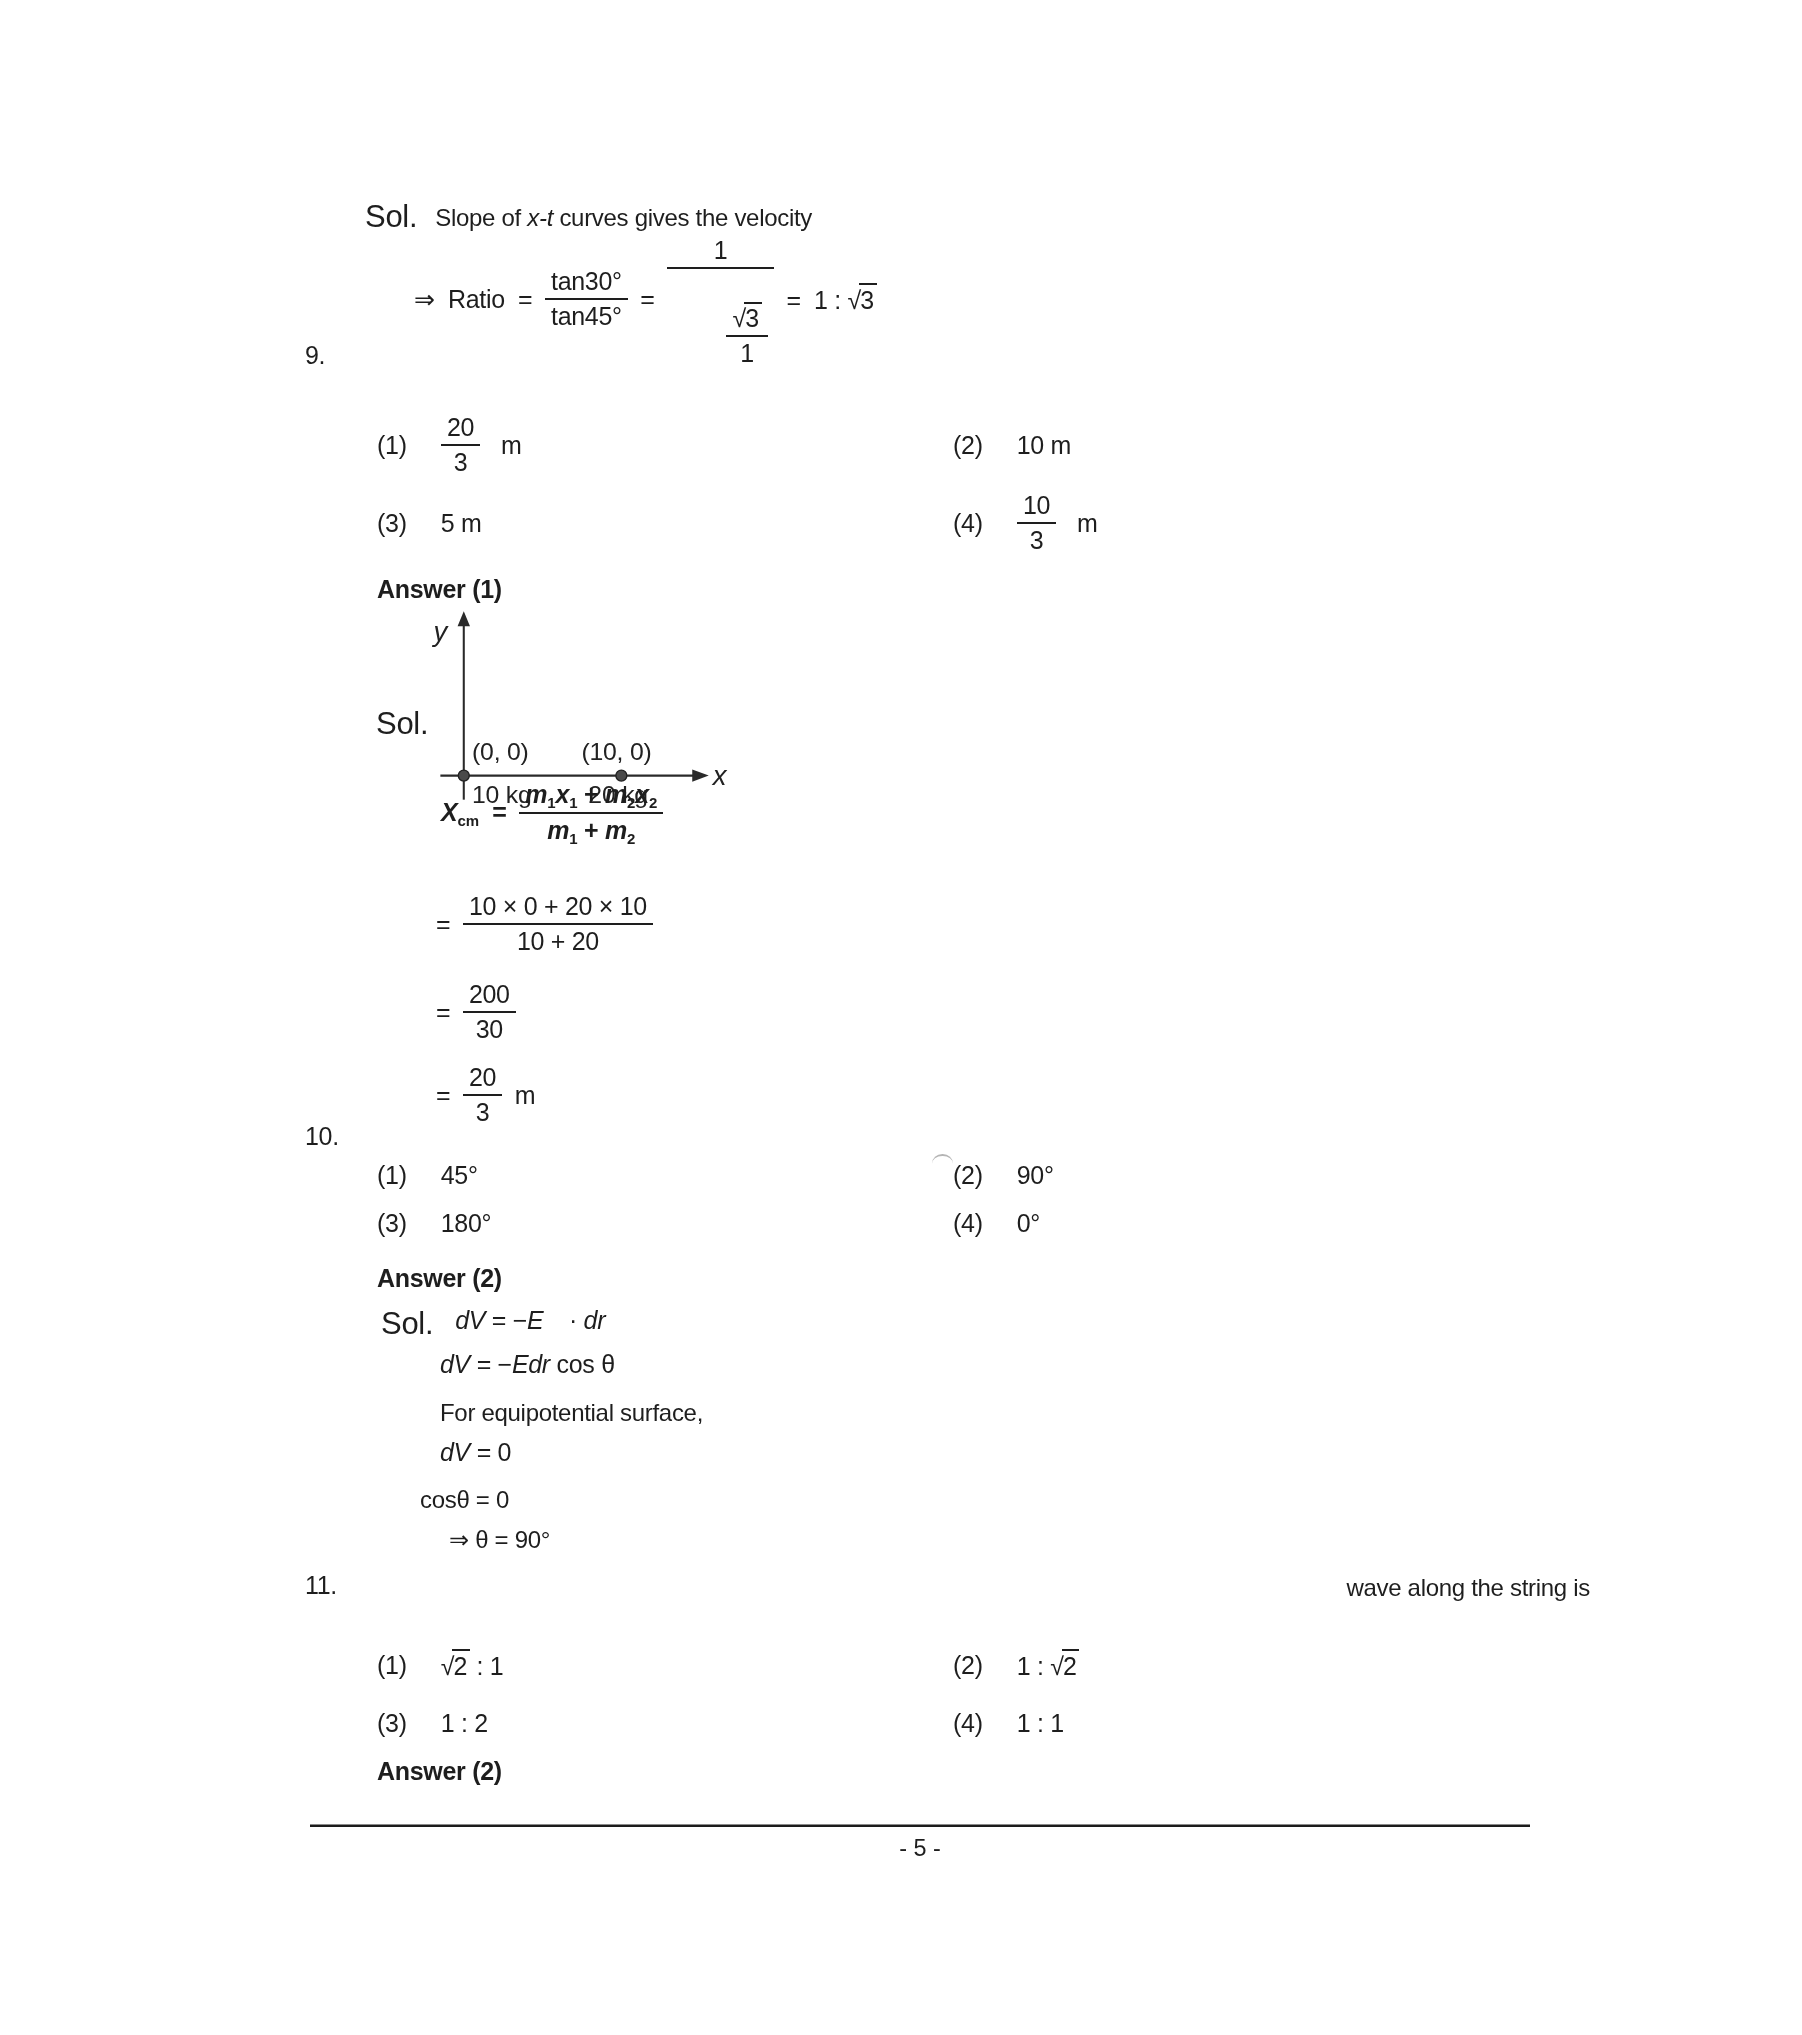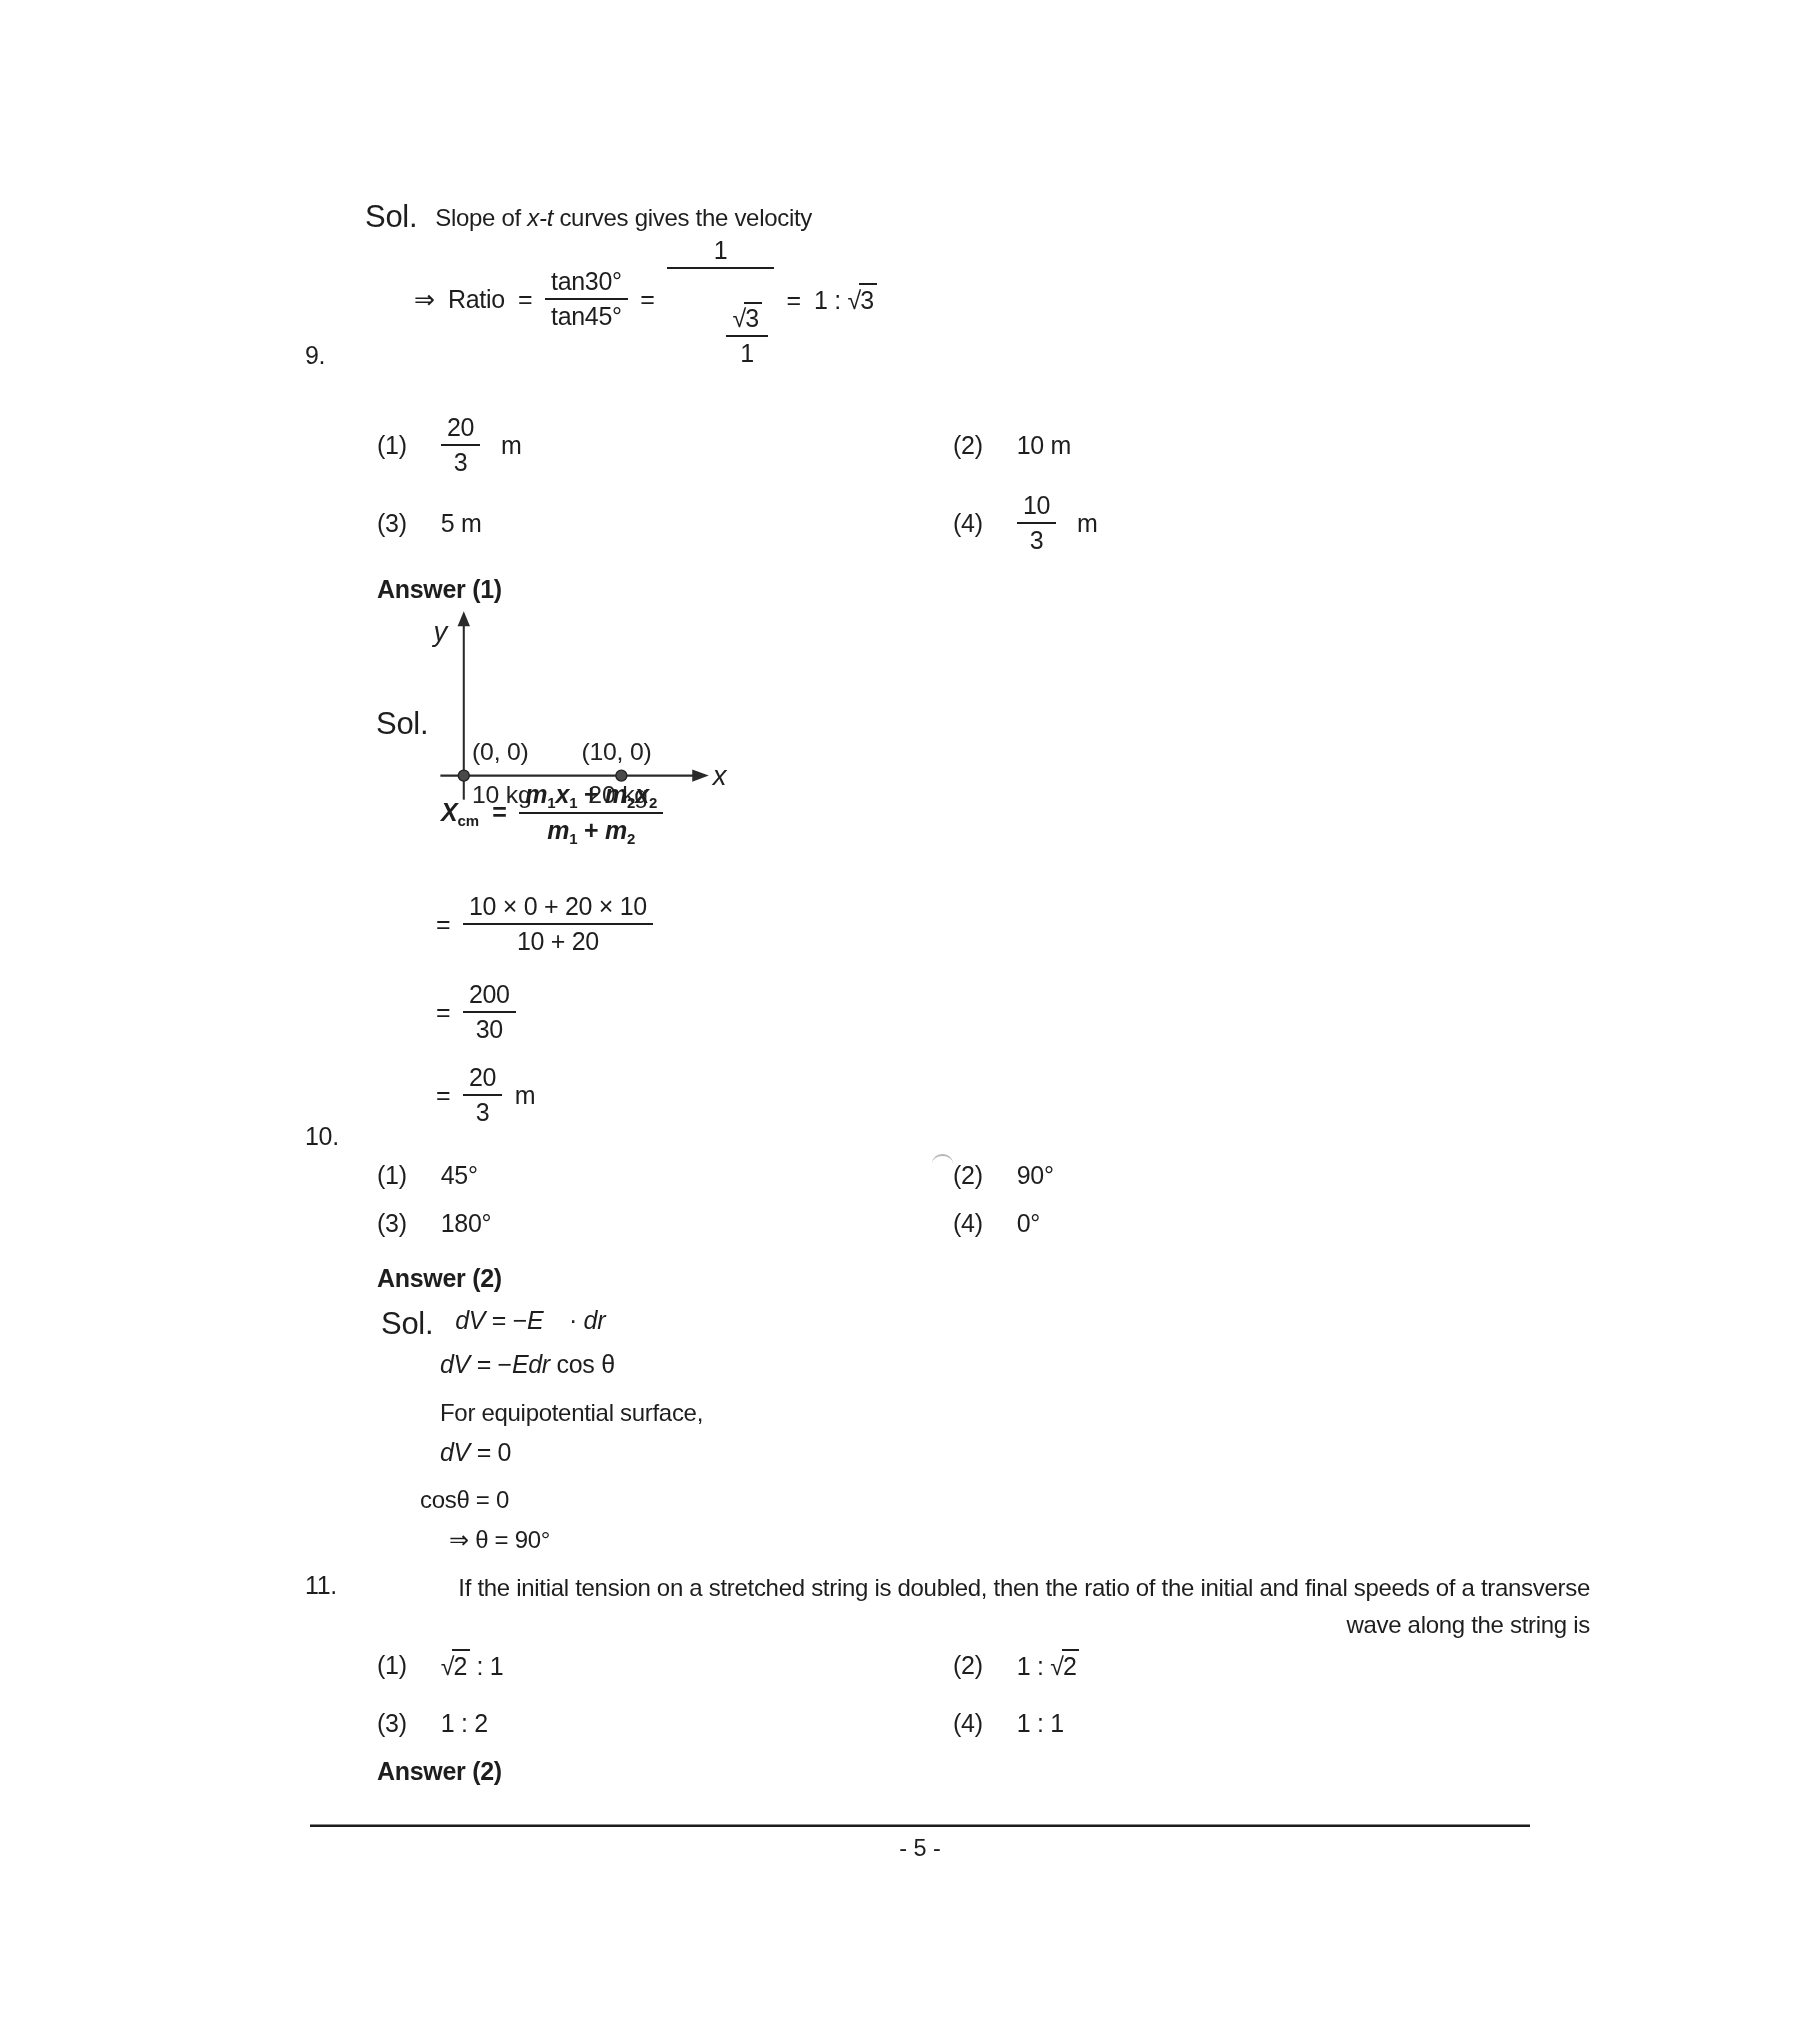--- a/index.html
+++ b/index.html
@@ -213,21 +213,20 @@
   <div class="abs qtext" style="left:440px; top:1394px;">For equipotential surface,</div>
   <div class="abs mrow" style="left:440px; top:1438px; gap:0;">
       <span class="it">dV</span>
       <span> = 0</span>
     </div>
   <div class="abs qtext" style="left:420px; top:1481px;">cosθ = 0</div>
   <div class="abs qtext" style="left:449px; top:1521px;">⇒ θ = 90°</div>
 
   <div class="abs qnum" style="left:305px; top:1571px;">11.</div>
   <div class="abs qtext" style="left:377px; top:1569px; width:1213px;">
-    <div>If the initial tension on a stretched string is doubled, then the ratio of the initial and final speeds of a transverse</div>
     <div>wave along the string is</div>
   </div>
 
   <div class="abs optrow" style="left:377px; top:1629px; height:72px;">
     <span class="opt-label">(1)</span>
     <span><span class="sqrt"><span class="sym">√</span><span class="vinc">2</span></span><span> : 1</span></span>
   </div>
   <div class="abs optrow" style="left:953px; top:1629px; height:72px;">
     <span class="opt-label">(2)</span>
     <span><span>1 : </span><span class="sqrt"><span class="sym">√</span><span class="vinc">2</span></span></span>

